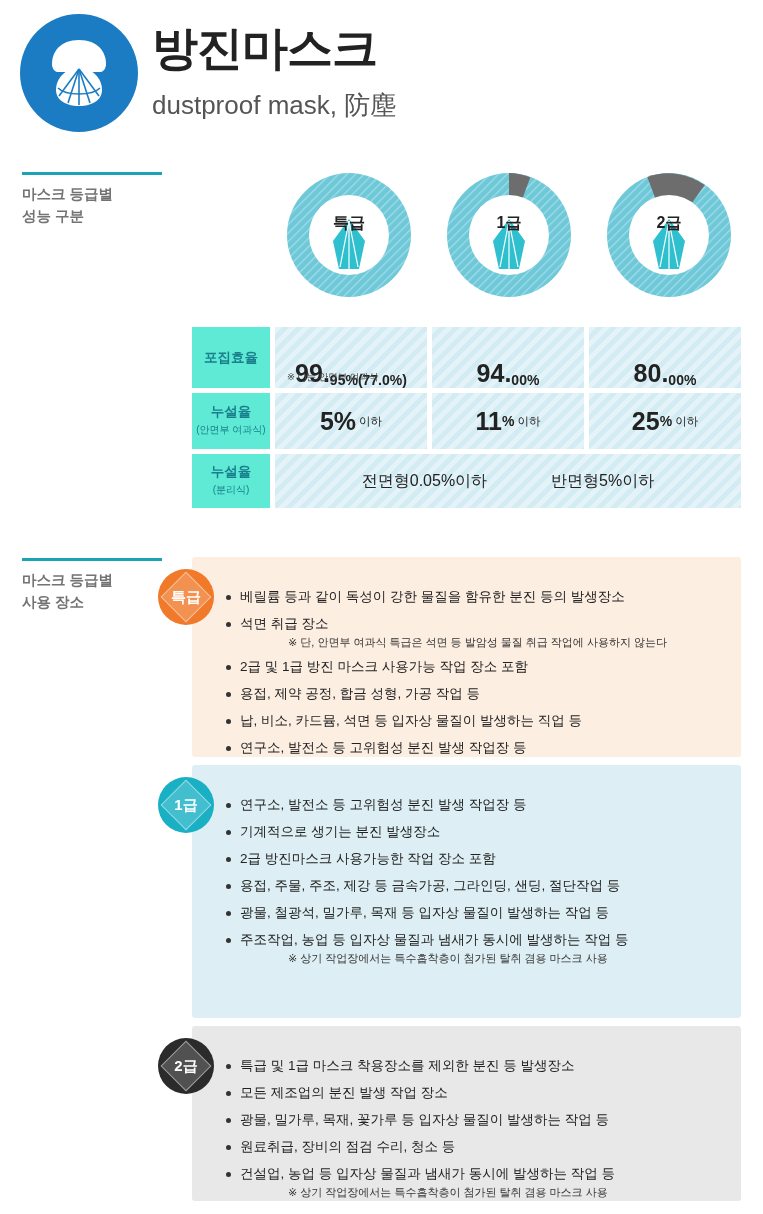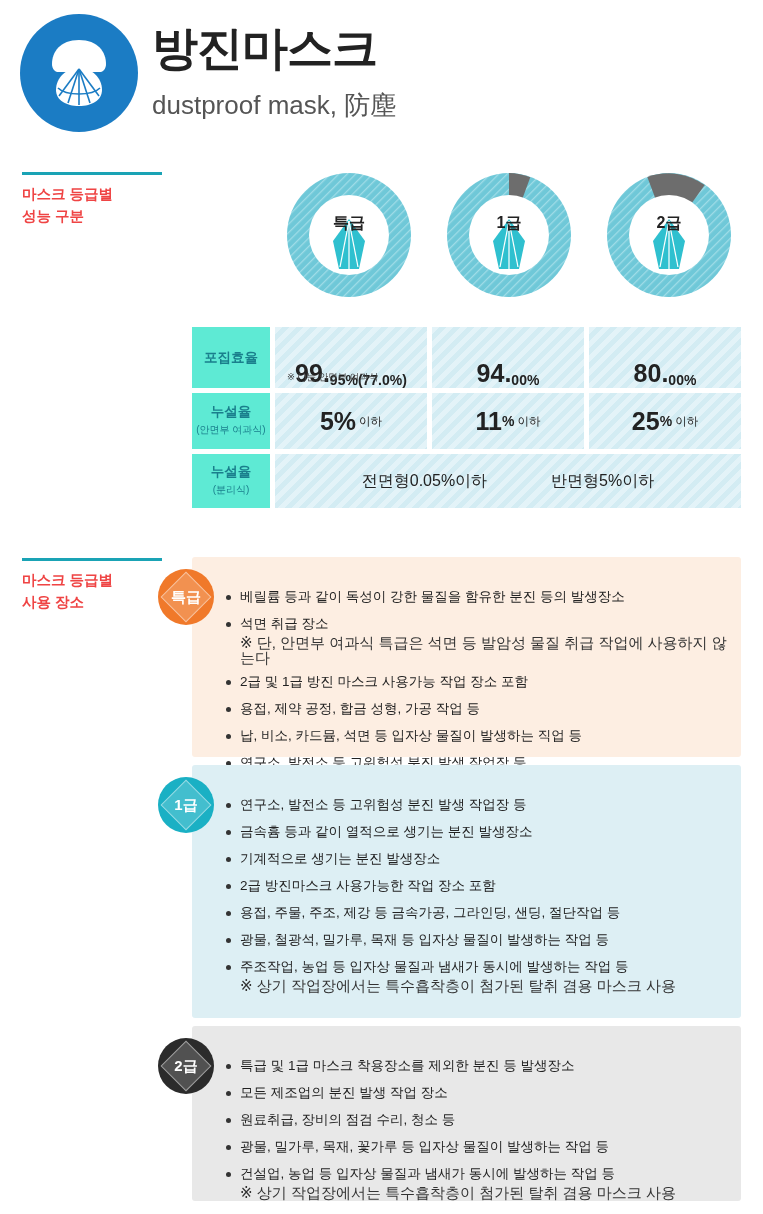--- a/index.html
+++ b/index.html
@@ -24,21 +24,21 @@
     position:absolute;left:152px;top:18px;
     font-size:46px;font-weight:bold;color:#222;letter-spacing:-1px;
   }
   .title-en{
     position:absolute;left:152px;top:88px;
     font-size:26px;color:#555;font-weight:normal;
   }
   
   .sec-label{
     position:absolute;
-    font-size:14.5px;font-weight:bold;color:#ef4444;line-height:22px;
+    font-size:14.5px;font-weight:bold;color:#737373;line-height:22px;
     border-top:3px solid #1aa3b5;padding-top:8px;width:140px;
   }
   #sec-label-1{left:22px;top:172px;}
   #sec-label-2{left:22px;top:558px;}
 
   
   .donut-row{position:absolute;left:0;top:165px;width:763px;height:145px;}
   .donut{position:absolute;width:140px;height:140px;}
   #donut-0{left:279px;top:0;}
   #donut-1{left:439px;top:0;}
@@ -104,21 +104,21 @@
   ul.items{list-style:none;margin:0;padding:30px 14px 0 48px;}
   ul.items li{
     position:relative;font-size:13.5px;line-height:20px;color:#222;
     margin-bottom:7px;
   }
   ul.items li:before{
     content:"";position:absolute;left:-14px;top:8px;width:5px;height:5px;
     border-radius:50%;background:#333;
   }
   ul.items li .sub{
-    display:block;font-size:15px;color:#333;line-height:15px;margin-top:1px;
+    display:block;font-size:11px;color:#333;line-height:15px;margin-top:1px;margin-left:48px;
   }
 </style>
 </head>
 <body>
 
 <div class="header">
   <div class="logo-circle">
     <svg class="logo-mask" viewBox="0 0 66 70">
       <path d="M33 2 C14 2 6 14 6 26 C6 30 8 33 11 34 L33 34 L55 34 C58 33 60 30 60 26 C60 14 52 2 33 2 Z" fill="#ffffff"></path>
       <path d="M33 30 C20 30 10 40 10 52 C10 62 20 68 33 68 C46 68 56 62 56 52 C56 40 46 30 33 30 Z" fill="#ffffff"></path>
@@ -304,34 +304,33 @@
   </ul>
 </div>
 
 <div class="ublock" id="ublock-1">
   <div class="badge" id="badge-1">
     <div class="diamond"></div>
     <div class="btxt">1급</div>
   </div>
   <ul class="items">
     <li><span>연구소, 발전소 등 고위험성 분진 발생 작업장 등</span></li>
-    <li><span>금속흄 등과 같이 열적으로 생기는 분진 발생장소</span></li>
     <li><span>기계적으로 생기는 분진 발생장소</span></li>
     <li><span>2급 방진마스크 사용가능한 작업 장소 포함</span></li>
     <li><span>용접, 주물, 주조, 제강 등 금속가공, 그라인딩, 샌딩, 절단작업 등</span></li>
     <li><span>광물, 철광석, 밀가루, 목재 등 입자상 물질이 발생하는 작업 등</span></li>
     <li><span>주조작업, 농업 등 입자상 물질과 냄새가 동시에 발생하는 작업 등</span><span class="sub">※ 상기 작업장에서는 특수흡착층이 첨가된 탈취 겸용 마스크 사용</span></li>
   </ul>
 </div>
 
 <div class="ublock" id="ublock-2">
   <div class="badge" id="badge-2">
     <div class="diamond"></div>
     <div class="btxt">2급</div>
   </div>
   <ul class="items">
     <li><span>특급 및 1급 마스크 착용장소를 제외한 분진 등 발생장소</span></li>
     <li><span>모든 제조업의 분진 발생 작업 장소</span></li>
+    <li><span>광물, 밀가루, 목재, 꽃가루 등 입자상 물질이 발생하는 작업 등</span></li>
     <li><span>원료취급, 장비의 점검 수리, 청소 등</span></li>
-    <li><span>광물, 밀가루, 목재, 꽃가루 등 입자상 물질이 발생하는 작업 등</span></li>
     <li><span>건설업, 농업 등 입자상 물질과 냄새가 동시에 발생하는 작업 등</span><span class="sub">※ 상기 작업장에서는 특수흡착층이 첨가된 탈취 겸용 마스크 사용</span></li>
   </ul>
 </div>
 
 </body></html>

